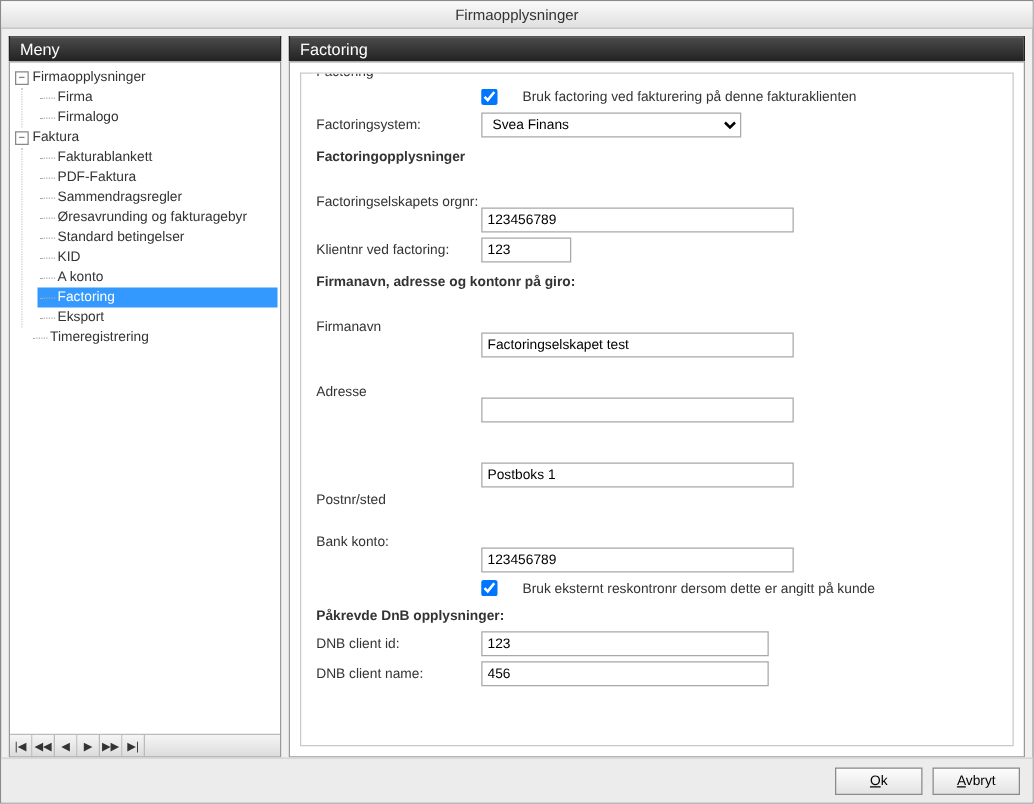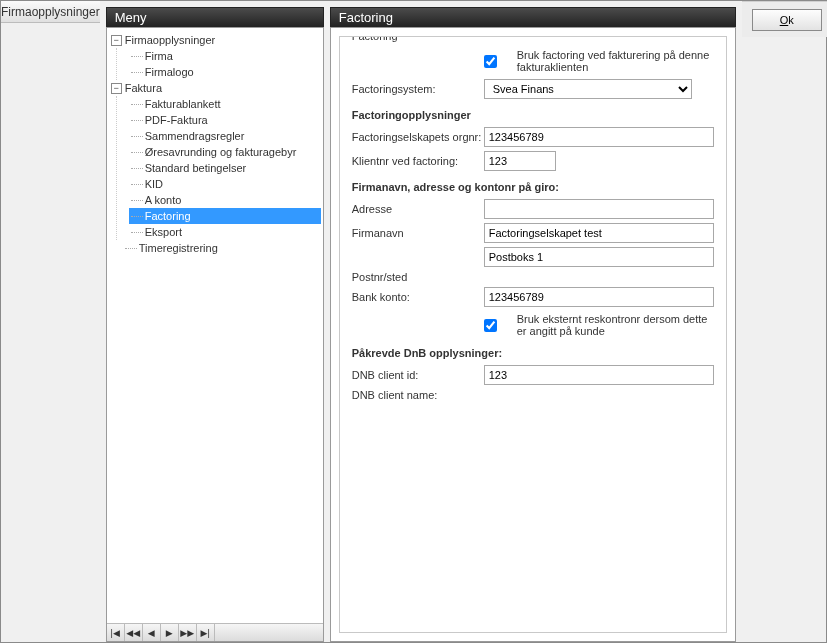--- a/index.html
+++ b/index.html
@@ -9,21 +9,21 @@
     font-size: 11px;
     background: #ececec;
     color: #333;
   }
   .window {
     width: 827px;
     height: 643px;
     background: #f0f0f0;
     border: 1px solid #8a8a8a;
     display: flex;
-    flex-direction: row;
+    flex-direction: column;
   }
   .titlebar {
     height: 22px;
     background: linear-gradient(to bottom, #fafafa, #e0e0e0);
     border-bottom: 1px solid #bcbcbc;
     display: flex;
     align-items: center;
     justify-content: center;
     font-size: 12px;
   }
@@ -145,21 +145,21 @@
     margin-bottom:6px;
   }
   input[type="text"], select, .textbox {
     border: 1px solid #a8a8a8;
     height: 20px;
     font-size: 11px;
     padding: 2px 4px;
     background: #fff;
   }
   input[type="checkbox"]{ margin:0;}
-  .w-wide { width: 230px; }
+  .w-wide { width: 250px; margin-top: 28px; }
   .w-sel  { width: 208px; }
   .w-short{ width: 72px; }
   .w-dnb  { width: 230px; }
   
   .footer {
     height: 36px;
     display:flex;
     justify-content:flex-end;
     align-items:center;
     gap:8px;
@@ -297,26 +297,26 @@
             <input type="text" class="w-wide" value="123456789" style="">
           </div>
           <div class="form-row">
             <span class="form-label">Klientnr ved factoring:</span>
             <input type="text" class="w-short" value="123" style="">
           </div>
 
           <div class="section-title">Firmanavn, adresse og kontonr på giro:</div>
 
           <div class="form-row">
+            <span class="form-label">Firmanavn</span>
+            <input type="text" class="w-wide" value="Factoringselskapet test" style="">
+          </div>
+          <div class="form-row">
             <span class="form-label">Adresse</span>
             <input type="text" class="w-wide" value="" style="">
-          </div>
-          <div class="form-row">
-            <span class="form-label">Firmanavn</span>
-            <input type="text" class="w-wide" value="Factoringselskapet test" style="">
           </div>
           <div class="form-row">
             <span class="form-label"></span>
             <input type="text" class="w-wide" value="Postboks 1" style="">
           </div>
           <div class="form-row">
             <span class="form-label">Postnr/sted</span>
           </div>
           <div class="form-row">
             <span class="form-label">Bank konto:</span>
@@ -329,20 +329,21 @@
           </div>
 
           <div class="section-title">Påkrevde DnB opplysninger:</div>
 
           <div class="form-row">
             <span class="form-label">DNB client id:</span>
             <input type="text" class="w-dnb" value="123" style="">
           </div>
           <div class="form-row">
             <span class="form-label">DNB client name:</span>
+            <input type="text" class="w-dnb" value="456" style="">
           </div>
 
         </div>
       </div>
     </div>
   </div>
 
   <div class="footer">
     <button class="btn">Ok</button>
     <button class="btn">Avbryt</button>

